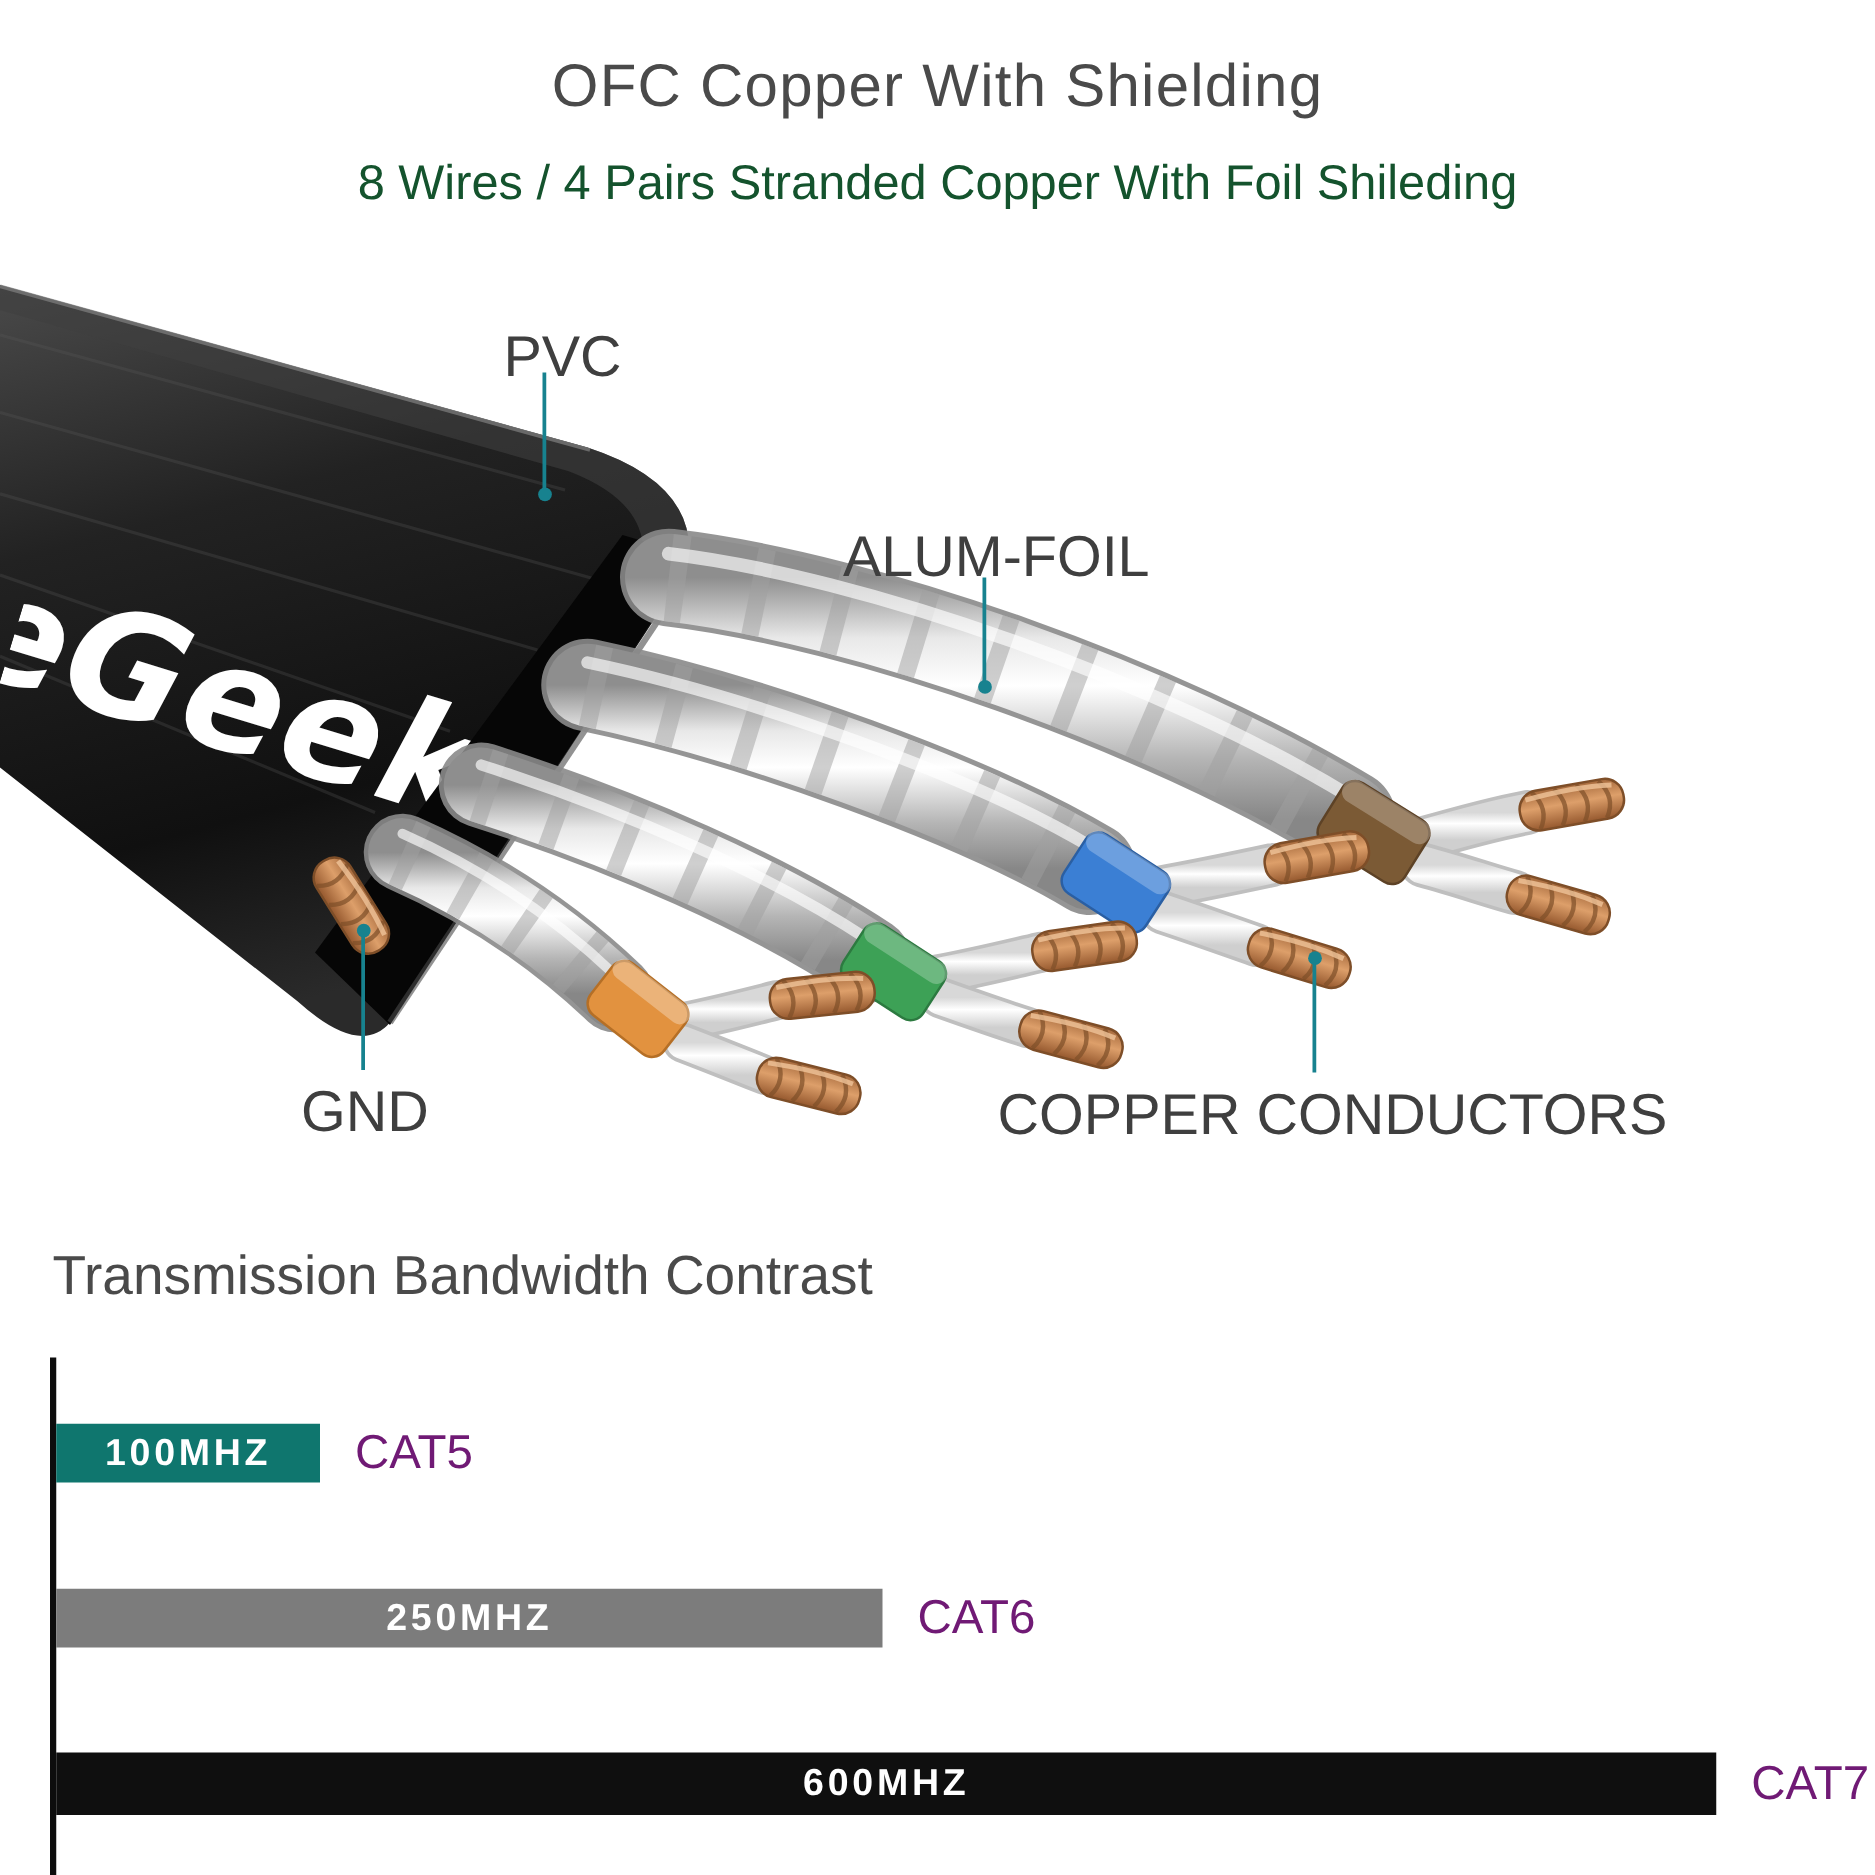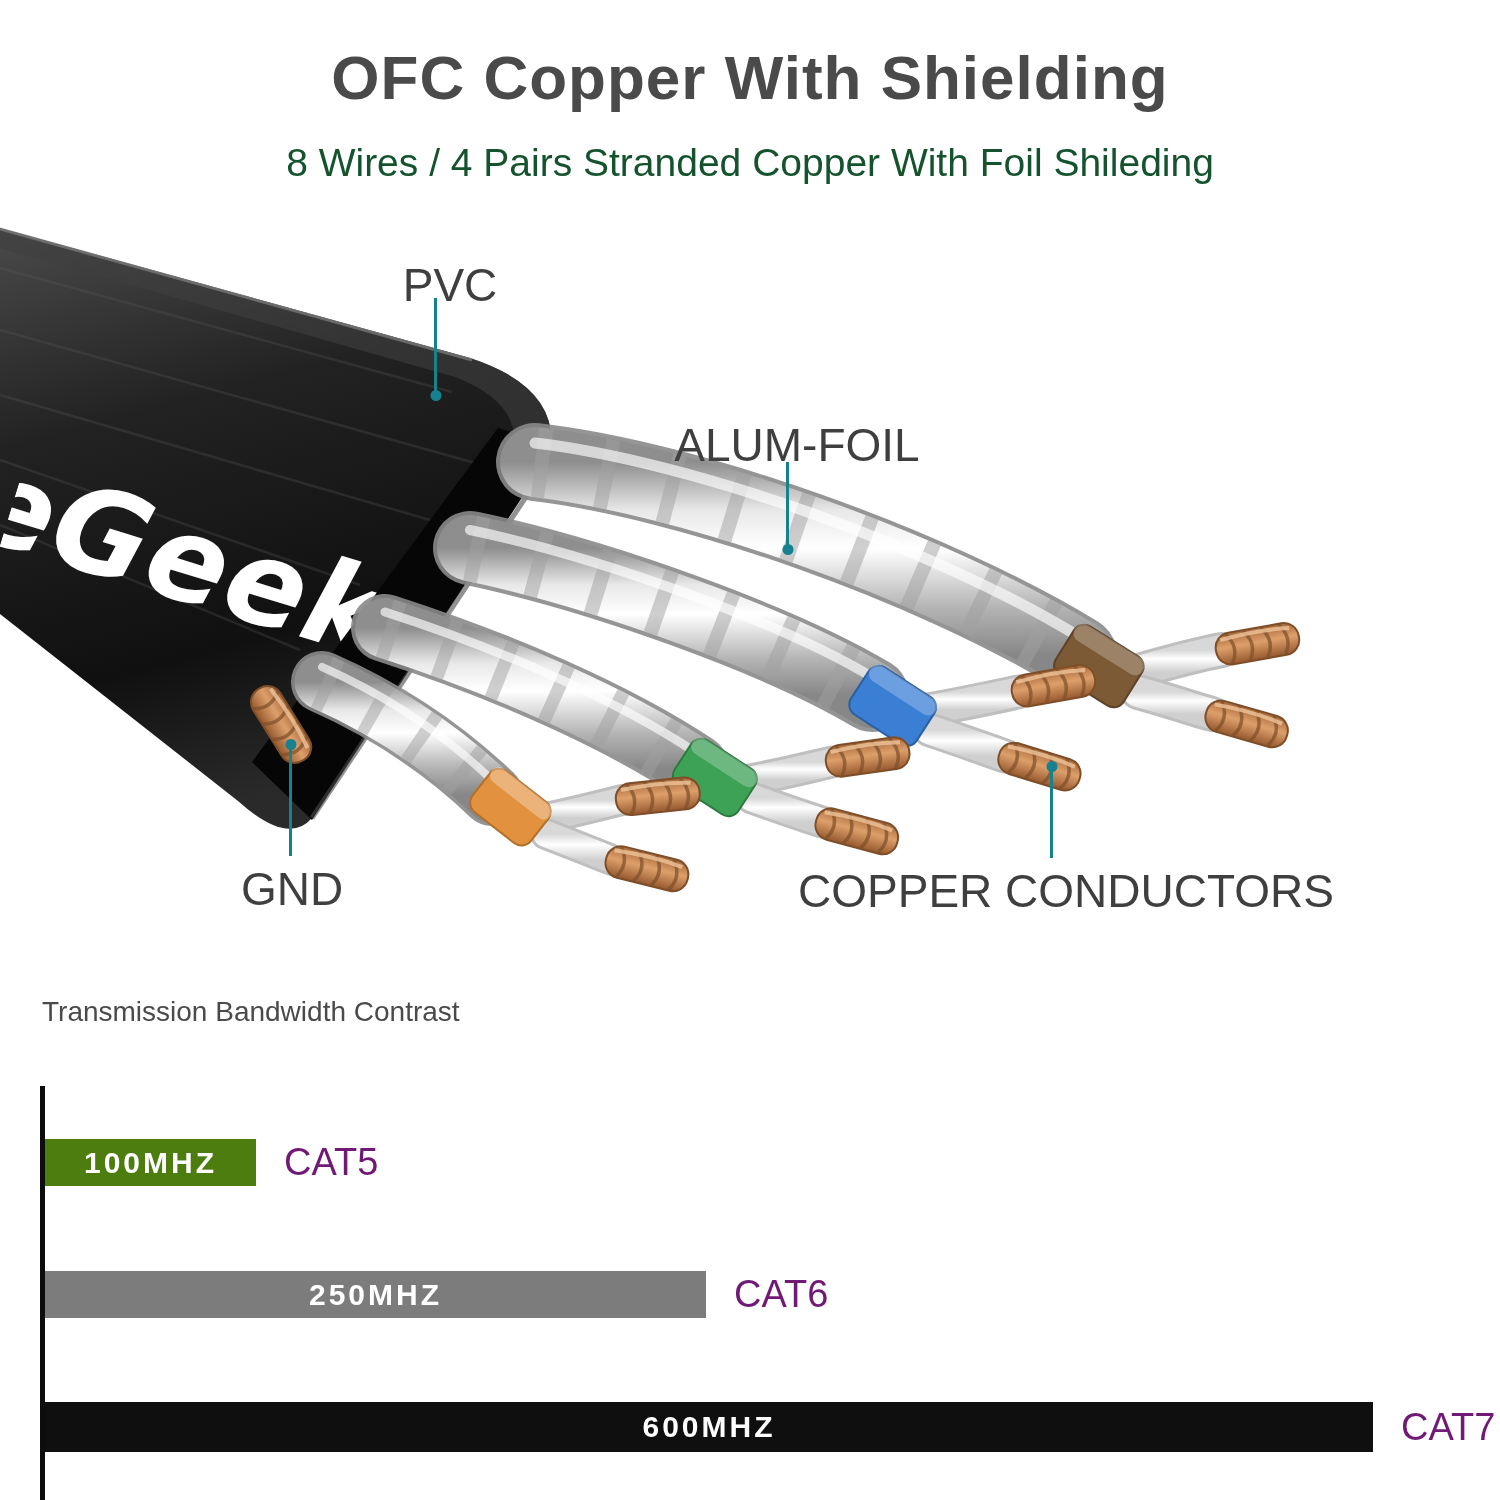--- a/index.html
+++ b/index.html
@@ -2,39 +2,39 @@
 <html><head>
 <meta charset="utf-8">
 <style>
   *{margin:0;padding:0;box-sizing:border-box}
   html,body{width:1500px;height:1500px}
   body{font-family:"Liberation Sans",sans-serif;background:#ffffff}
   .page{position:relative;width:1500px;height:1500px;background:#ffffff;overflow:hidden}
 
   
   .header{position:absolute;top:42px;left:0;width:100%;text-align:center}
-  .title{font-size:62px;font-weight:700;color:#4a4a4a;letter-spacing:1px}
+  .title{font-size:48px;font-weight:400;color:#4a4a4a;letter-spacing:1px}
   .subtitle{margin-top:28px;font-size:39px;font-weight:400;color:#14532d}
 
   
   .cable-svg{position:absolute;left:0;top:0;width:1500px;height:1500px}
 
   
   .callout-label{position:absolute;transform:translateX(-50%);font-size:46px;color:#3f3f3f;white-space:nowrap}
   .callout-line{position:absolute;width:3px;background:#17828f}
   .callout-line .dot{position:absolute;left:50%;transform:translateX(-50%);width:11px;height:11px;border-radius:50%;background:#17828f}
   .dot-bottom{bottom:-5px}
   .dot-top{top:-5px}
 
   
-  .chart-title{position:absolute;left:42px;top:996px;font-size:28px;color:#4a4a4a}
+  .chart-title{position:absolute;left:42px;top:996px;font-size:44px;color:#4a4a4a}
   .chart-axis{position:absolute;left:40px;top:1086px;width:5px;height:414px;background:#0d0d0d}
   .bar-row{position:absolute;left:45px;display:flex;align-items:center}
   .bar{display:flex;align-items:center;justify-content:center;color:#ffffff;font-weight:700;font-size:30px;letter-spacing:3px}
-  .row-cat5{top:1139px}.row-cat5 .bar{width:211px;height:47px;background:#4d7c0f}
+  .row-cat5{top:1139px}.row-cat5 .bar{width:211px;height:47px;background:#0f766e}
   .row-cat6{top:1271px}.row-cat6 .bar{width:661px;height:47px;background:#7c7c7c}
   .row-cat7{top:1402px}.row-cat7 .bar{width:1328px;height:50px;background:#0f0f0f}
   .cat-label{margin-left:28px;font-size:38px;color:#701a75}
 </style>
 </head>
 <body>
 
 <div class="page">
 
   <div class="header">

